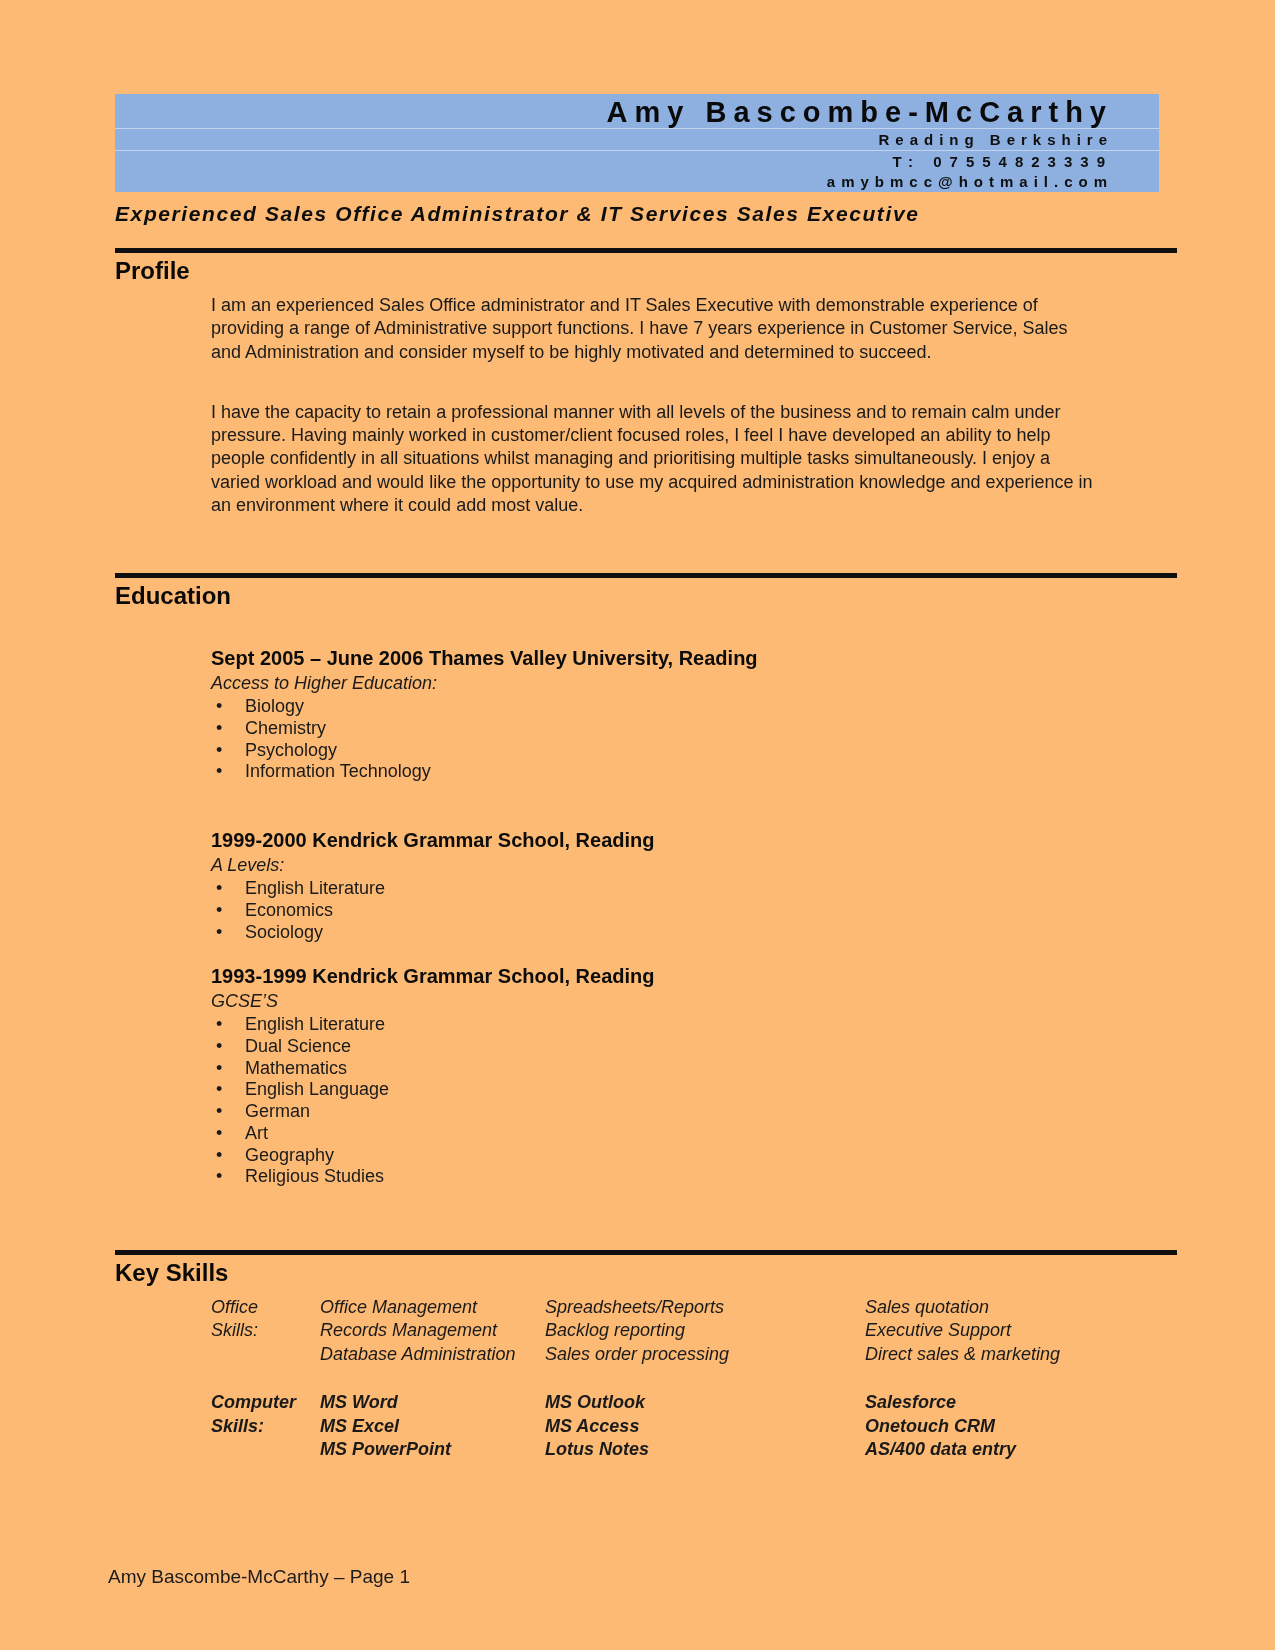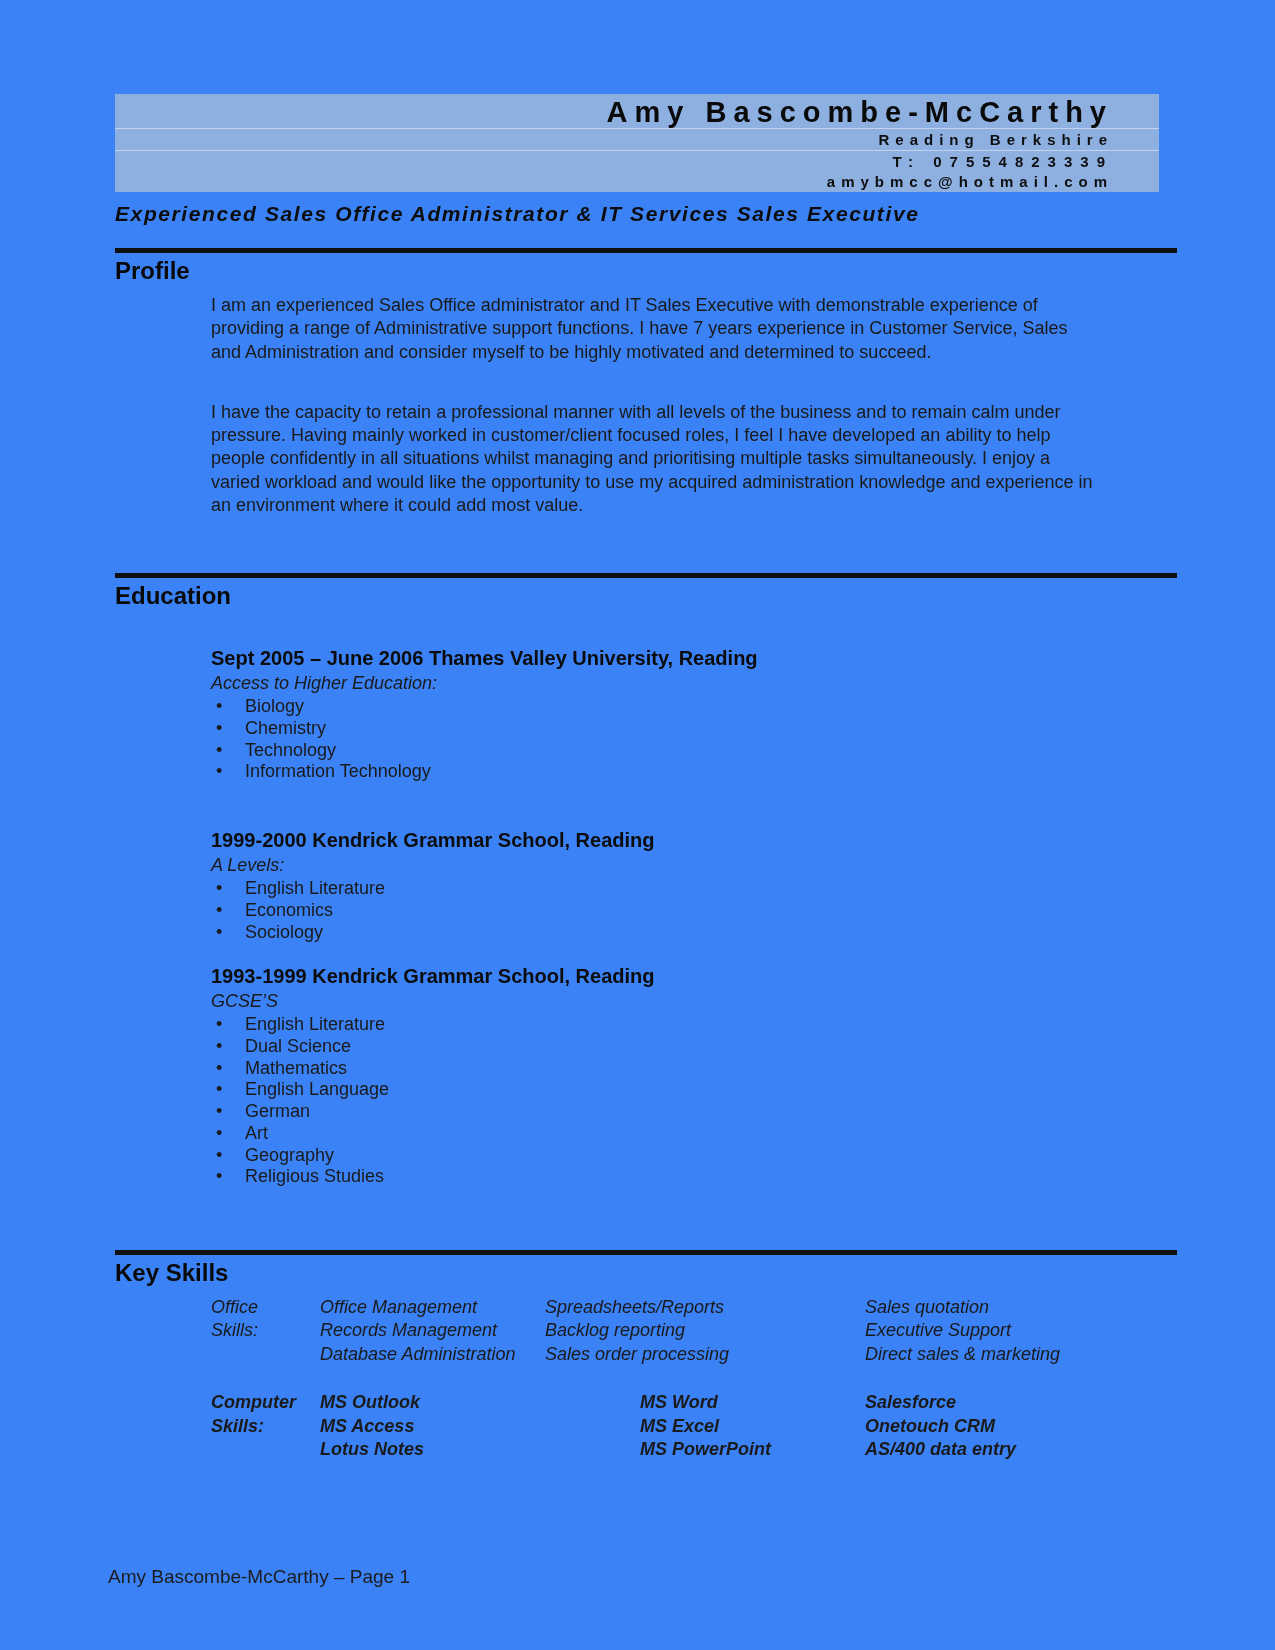--- a/index.html
+++ b/index.html
@@ -7,21 +7,21 @@
   body {
     font-family: "Liberation Sans", sans-serif;
     background: #fbfbfb;
     color: #141414;
   }
   .page {
     position: relative;
     width: 1275px;
     height: 1650px;
     padding: 0 98px 0 115px;
-    background: #3b82f6;
+    background: #fdba74;
     overflow: hidden;
   }
   
   .contact-block {
     margin-top: 94px;
     width: 1044px;
     background: #8DB0E0;
   }
   .h-row { text-align: right; padding-right: 46px; font-weight: bold; white-space: nowrap; overflow: hidden; }
   .h-row.name {
@@ -128,21 +128,21 @@
 
   <div class="section-rule rule-education"></div>
   <h2 class="section-title">Education</h2>
 
   <div class="edu-entry e1 body-indent">
     <div class="edu-title">Sept 2005 – June 2006 Thames Valley University, Reading</div>
     <div class="edu-subtitle">Access to Higher Education:</div>
     <ul class="edu-list">
       <li>Biology</li>
       <li>Chemistry</li>
-      <li>Technology</li>
+      <li>Psychology</li>
       <li>Information Technology</li>
     </ul>
   </div>
 
   <div class="edu-entry e2 body-indent">
     <div class="edu-title">1999-2000 Kendrick Grammar School, Reading</div>
     <div class="edu-subtitle">A Levels:</div>
     <ul class="edu-list">
       <li>English Literature</li>
       <li>Economics</li>
@@ -184,30 +184,30 @@
       </div>
       <div class="skill-col c3">
         <div class="cell-line">Sales quotation</div>
         <div class="cell-line">Executive Support</div>
         <div class="cell-line">Direct sales &amp; marketing</div>
       </div>
     </div>
 
     <div class="skill-row second">
       <div class="skill-label">Computer Skills:</div>
+      <div class="skill-col c1">
+        <div class="cell-line">MS Word</div>
+        <div class="cell-line">MS Excel</div>
+        <div class="cell-line">MS PowerPoint</div>
+      </div>
       <div class="skill-col c2">
         <div class="cell-line">MS Outlook</div>
         <div class="cell-line">MS Access</div>
         <div class="cell-line">Lotus Notes</div>
       </div>
-      <div class="skill-col c1">
-        <div class="cell-line">MS Word</div>
-        <div class="cell-line">MS Excel</div>
-        <div class="cell-line">MS PowerPoint</div>
-      </div>
       <div class="skill-col c3">
         <div class="cell-line">Salesforce</div>
         <div class="cell-line">Onetouch CRM</div>
         <div class="cell-line">AS/400 data entry</div>
       </div>
     </div>
 
   </div>
 
   <div class="footer">Amy Bascombe-McCarthy – Page 1</div>

